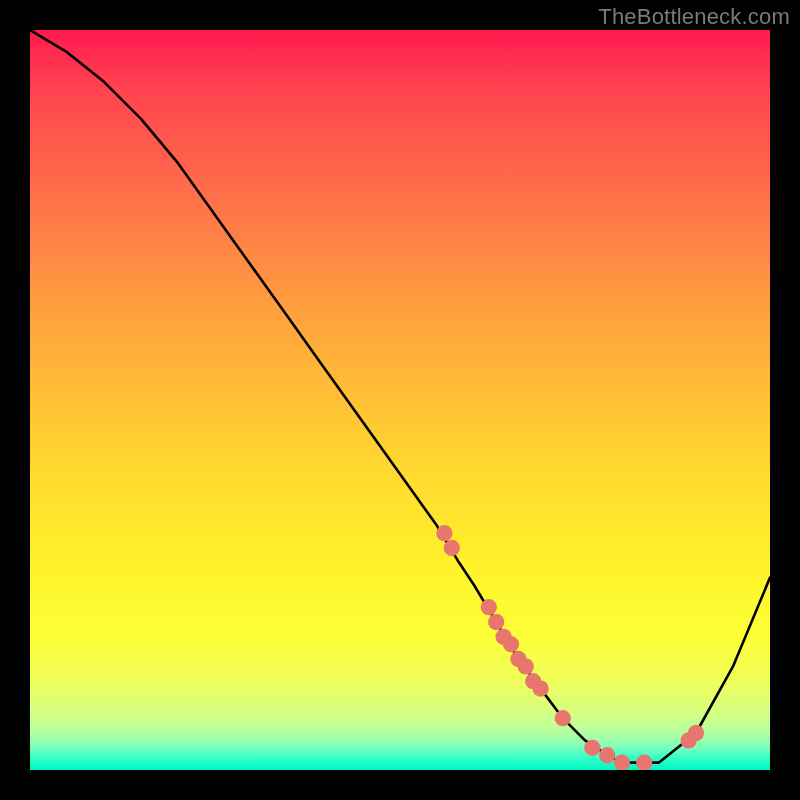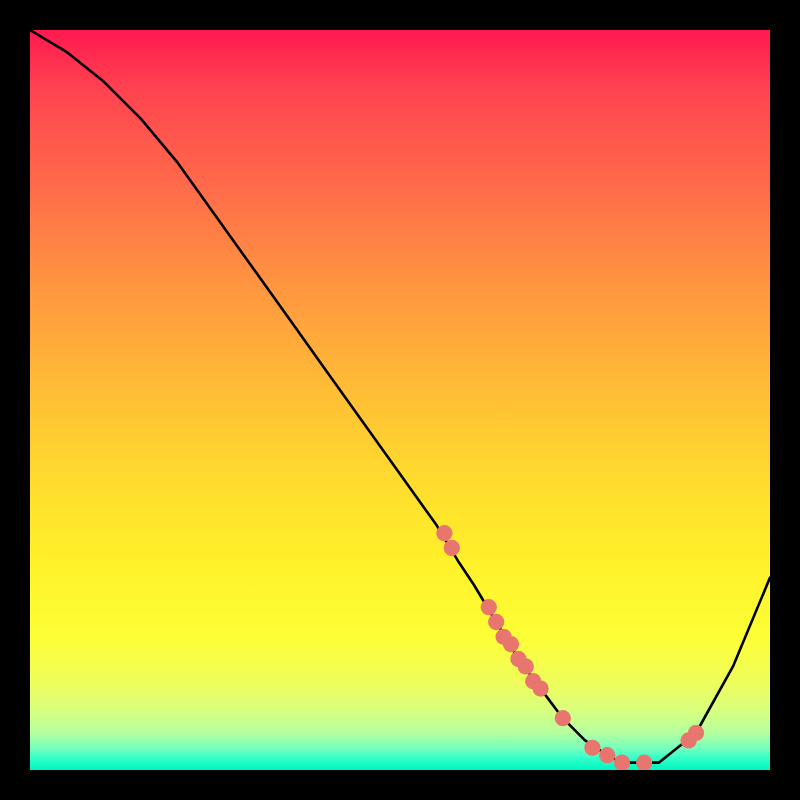--- a/index.html
+++ b/index.html
@@ -56,20 +56,21 @@
     color: #7a7a7a;
     font-size: 22px;
     font-weight: 500;
     letter-spacing: 0.2px;
   }
 </style>
 </head>
 <body>
 
 <div class="frame">
+  <div class="watermark">TheBottleneck.com</div>
   <div class="plot-area">
     <svg class="curve" viewBox="0 0 100 100" preserveAspectRatio="none">
       <path id="curve-path" fill="none" stroke="#000" stroke-width="0.35" stroke-linecap="round" stroke-linejoin="round" d="M0.00 0.00 L5.00 3.00 L10.00 7.00 L15.00 12.00 L20.00 18.00 L25.00 25.00 L30.00 32.00 L35.00 39.00 L40.00 46.00 L45.00 53.00 L50.00 60.00 L55.00 67.00 L58.00 72.00 L60.00 75.00 L63.00 80.00 L66.00 85.00 L69.00 89.00 L72.00 93.00 L75.00 96.00 L78.00 98.00 L80.00 99.00 L85.00 99.00 L90.00 95.00 L95.00 86.00 L100.00 74.00"></path>
       <g id="dots">
           <circle cx="56" cy="68" r="1.1" fill="#e8766f"></circle>
           <circle cx="57" cy="70" r="1.1" fill="#e8766f"></circle>
           <circle cx="62" cy="78" r="1.1" fill="#e8766f"></circle>
           <circle cx="63" cy="80" r="1.1" fill="#e8766f"></circle>
           <circle cx="64" cy="82" r="1.1" fill="#e8766f"></circle>
           <circle cx="65" cy="83" r="1.1" fill="#e8766f"></circle>

